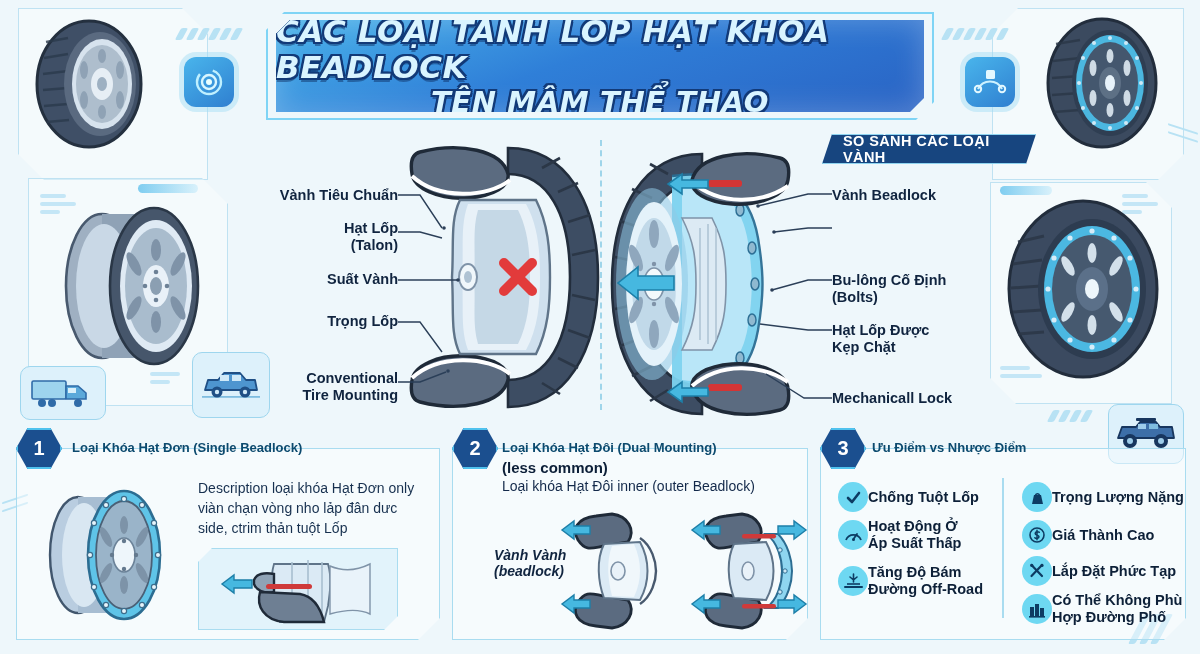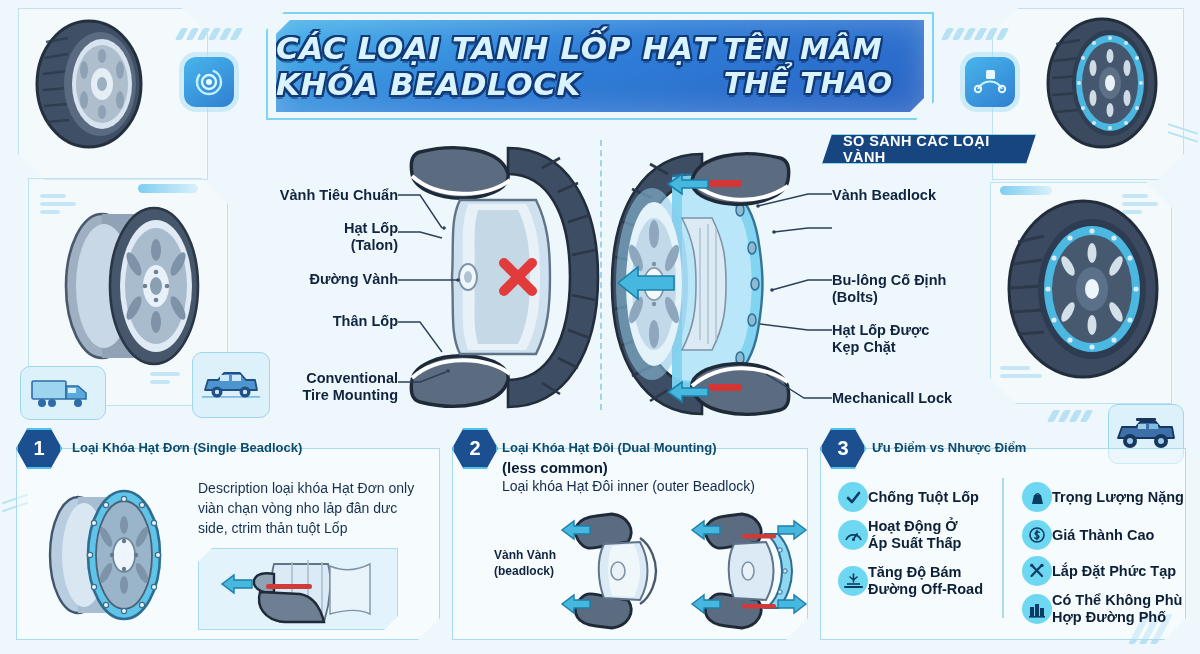--- a/index.html
+++ b/index.html
@@ -32,21 +32,21 @@
   #title-wrap { position:absolute; left:266px; top:12px; width:668px; height:108px; }
   #title-frame {
     position:absolute; inset:0;
     border:2px solid #7fd4f5;
     clip-path: polygon(18px 0,100% 0,100% calc(100% - 18px),calc(100% - 18px) 100%,0 100%,0 18px);
   }
   #title-bar {
     position:absolute; left:10px; top:8px; right:10px; bottom:8px;
     background:linear-gradient(160deg,#4bb4ea 0%, #2f7fd8 45%, #2a63c4 100%);
     clip-path: polygon(14px 0,100% 0,100% calc(100% - 14px),calc(100% - 14px) 100%,0 100%,0 14px);
-    display:flex; flex-direction:row; align-items:center; justify-content:center;
+    display:flex; flex-direction:column; align-items:center; justify-content:center;
     box-shadow: inset 0 0 30px rgba(255,255,255,0.25);
   }
   .title-line {
     font-family:"DejaVu Sans", sans-serif;
     font-weight:bold; font-style:italic;
     color:#d9f4ff;
     letter-spacing:0.6px;
     text-shadow:
        -2px 0 #123a78, 2px 0 #123a78, 0 -2px #123a78, 0 2px #123a78,
        -2px -2px #123a78, 2px -2px #123a78, -2px 2px #123a78, 2px 2px #123a78,
@@ -415,22 +415,22 @@
     <path d="M14 238 C40 214 90 216 112 234" fill="none" stroke="#ffffff" stroke-width="4"></path>
 
     <g stroke="#e23b3b" stroke-width="10" stroke-linecap="round">
       <path d="M106 123 L134 151"></path>
         <path d="M134 123 L106 151"></path>
     </g>
   </svg>
 
   <div class="callout r" style="left:230px;top:187px;width:168px;">Vành Tiêu Chuẩn</div>
   <div class="callout r" style="left:230px;top:220px;width:168px;">Hạt Lốp<br>(Talon)</div>
-  <div class="callout r" style="left:230px;top:271px;width:168px;">Đường Vành</div>
-  <div class="callout r" style="left:230px;top:313px;width:168px;">Thân Lốp</div>
+  <div class="callout r" style="left:230px;top:271px;width:168px;">Suất Vành</div>
+  <div class="callout r" style="left:230px;top:313px;width:168px;">Trọng Lốp</div>
   <div class="callout r" style="left:230px;top:370px;width:168px;">Conventional<br>Tire Mounting</div>
 
   <svg style="position:absolute;left:398px;top:170px;" width="70" height="230" viewBox="0 0 70 230">
     <g stroke="#2b3f58" stroke-width="1.4" fill="none">
       <path d="M0 25 L22 25 L44 58"></path>
       <path d="M0 62 L22 62 L44 68"></path>
       <path d="M0 110 L60 110"></path>
       <path d="M0 152 L22 152 L44 182"></path>
       <path d="M0 212 L22 212 L48 202"></path>
     </g>
@@ -578,21 +578,21 @@
       <path d="M44 28 l-18 0 l0 -5 l-12 9 l12 9 l0 -5 l18 0 z"></path>
     </g>
   </svg>
 
   <div class="card" style="left:452px;top:448px;width:356px;height:192px;"></div>
   <div class="hexbadge" style="left:452px;top:428px;">2</div>
   <div class="card-title" style="left:502px;top:437px;width:300px;">Loại Khóa Hạt Đôi (Dual Mounting)</div>
   <div class="card-sub" style="left:502px;top:459px;width:300px;">(less common)</div>
   <div class="card-note" style="left:502px;top:477px;width:300px;">Loại khóa Hạt Đôi inner (outer Beadlock)</div>
 
-  <div class="callout l" style="left:494px;top:547px;width:110px;font-size:12px;line-height:16px;">Vành Vành<br>(beadlock)</div>
+  <div class="callout l" style="left:494px;top:547px;width:110px;font-size:14px;line-height:16px;font-style:italic;">Vành Vành<br>(beadlock)</div>
 
   <svg style="position:absolute;left:556px;top:508px;" width="112" height="126" viewBox="0 0 112 126">
     <path d="M40 8 C20 10 16 22 22 32 C30 44 36 40 48 38 L72 34 C80 22 72 8 56 6 Z" fill="#5b6b80" stroke="#1f2a38" stroke-width="2.8"></path>
     <path d="M40 118 C20 116 16 104 22 94 C30 82 36 86 48 88 L72 92 C80 104 72 118 56 120 Z" fill="#5b6b80" stroke="#1f2a38" stroke-width="2.8"></path>
     <path d="M48 36 C40 52 42 74 48 90 L84 92 C94 74 94 52 84 34 Z" fill="#dbeaf5" stroke="#5f7489" stroke-width="2"></path>
     <path d="M56 38 C50 54 52 72 56 88 L78 89 C86 72 86 54 78 36 Z" fill="#f0f7fb"></path>
     <path d="M84 30 C96 38 100 54 100 63 C100 72 96 88 84 96" fill="none" stroke="#48596e" stroke-width="2.4"></path>
     <ellipse cx="62" cy="63" rx="7" ry="9" fill="#e9f2f9" stroke="#7f93a8" stroke-width="1.6"></ellipse>
     <g fill="#46b8e0" stroke="#1d7fa8" stroke-width="1.4">
       <path d="M20 22 l-16 0 l0 -5 l-12 9 l12 9 l0 -5 l16 0 z" transform="translate(14,-4)"></path>

